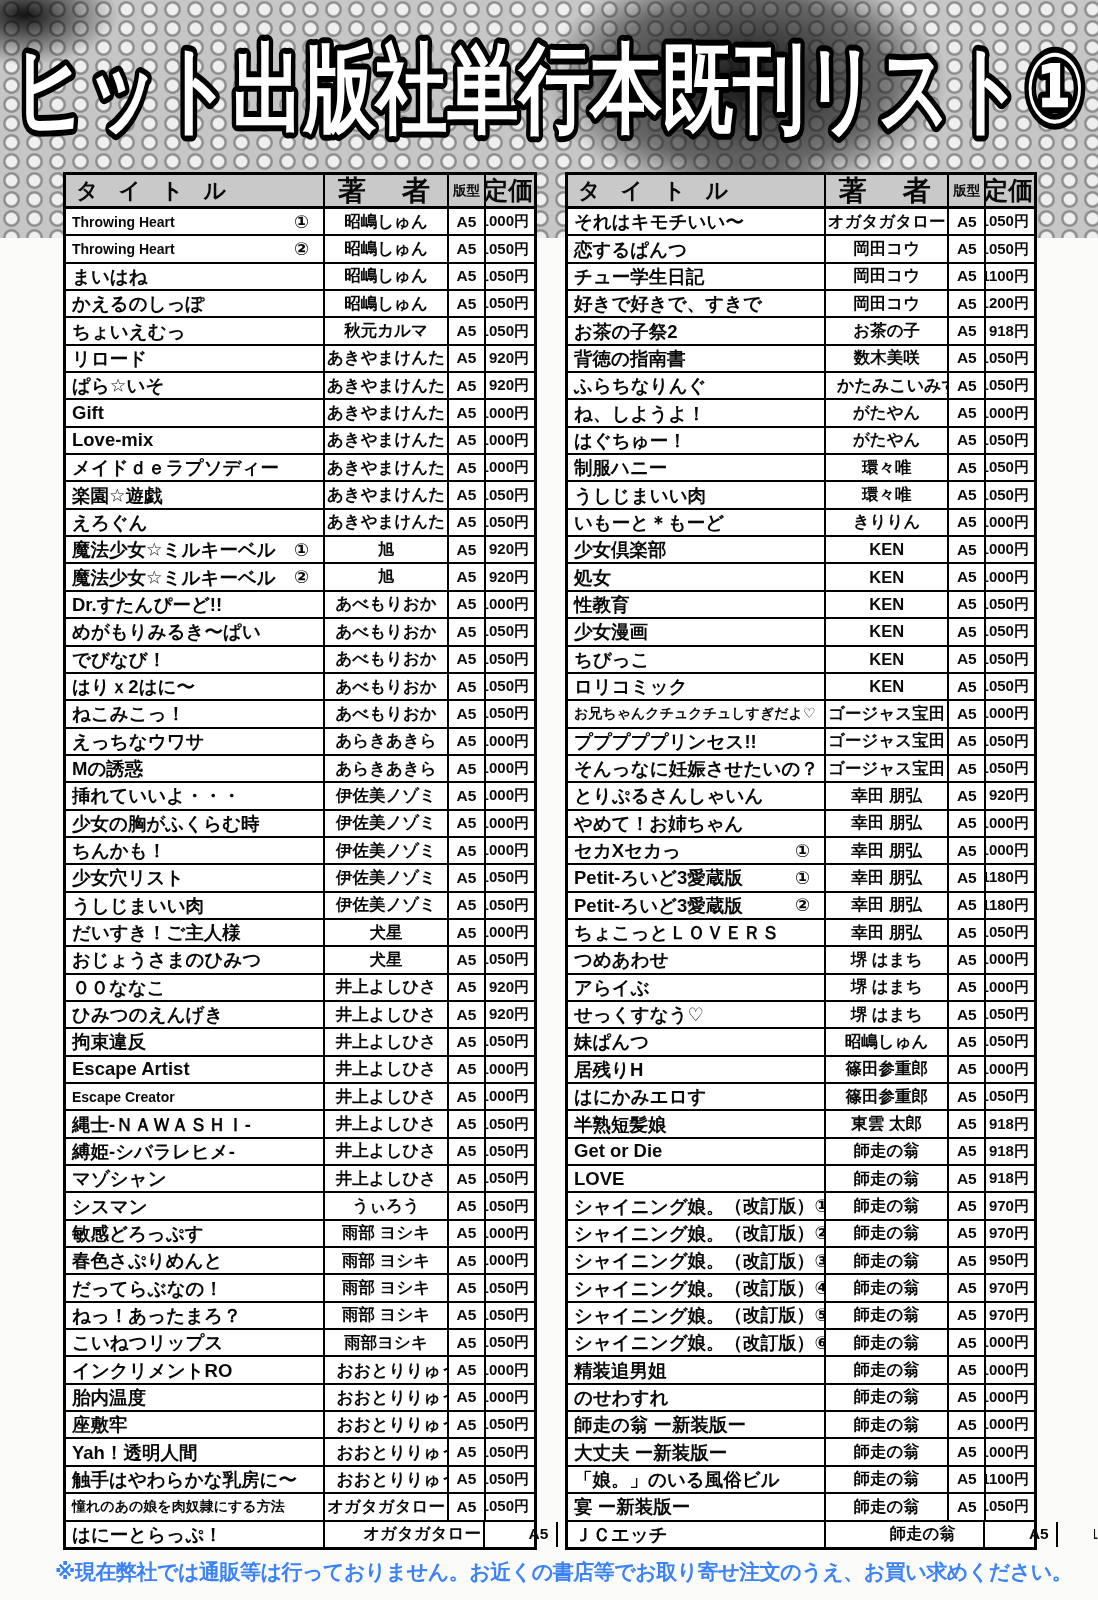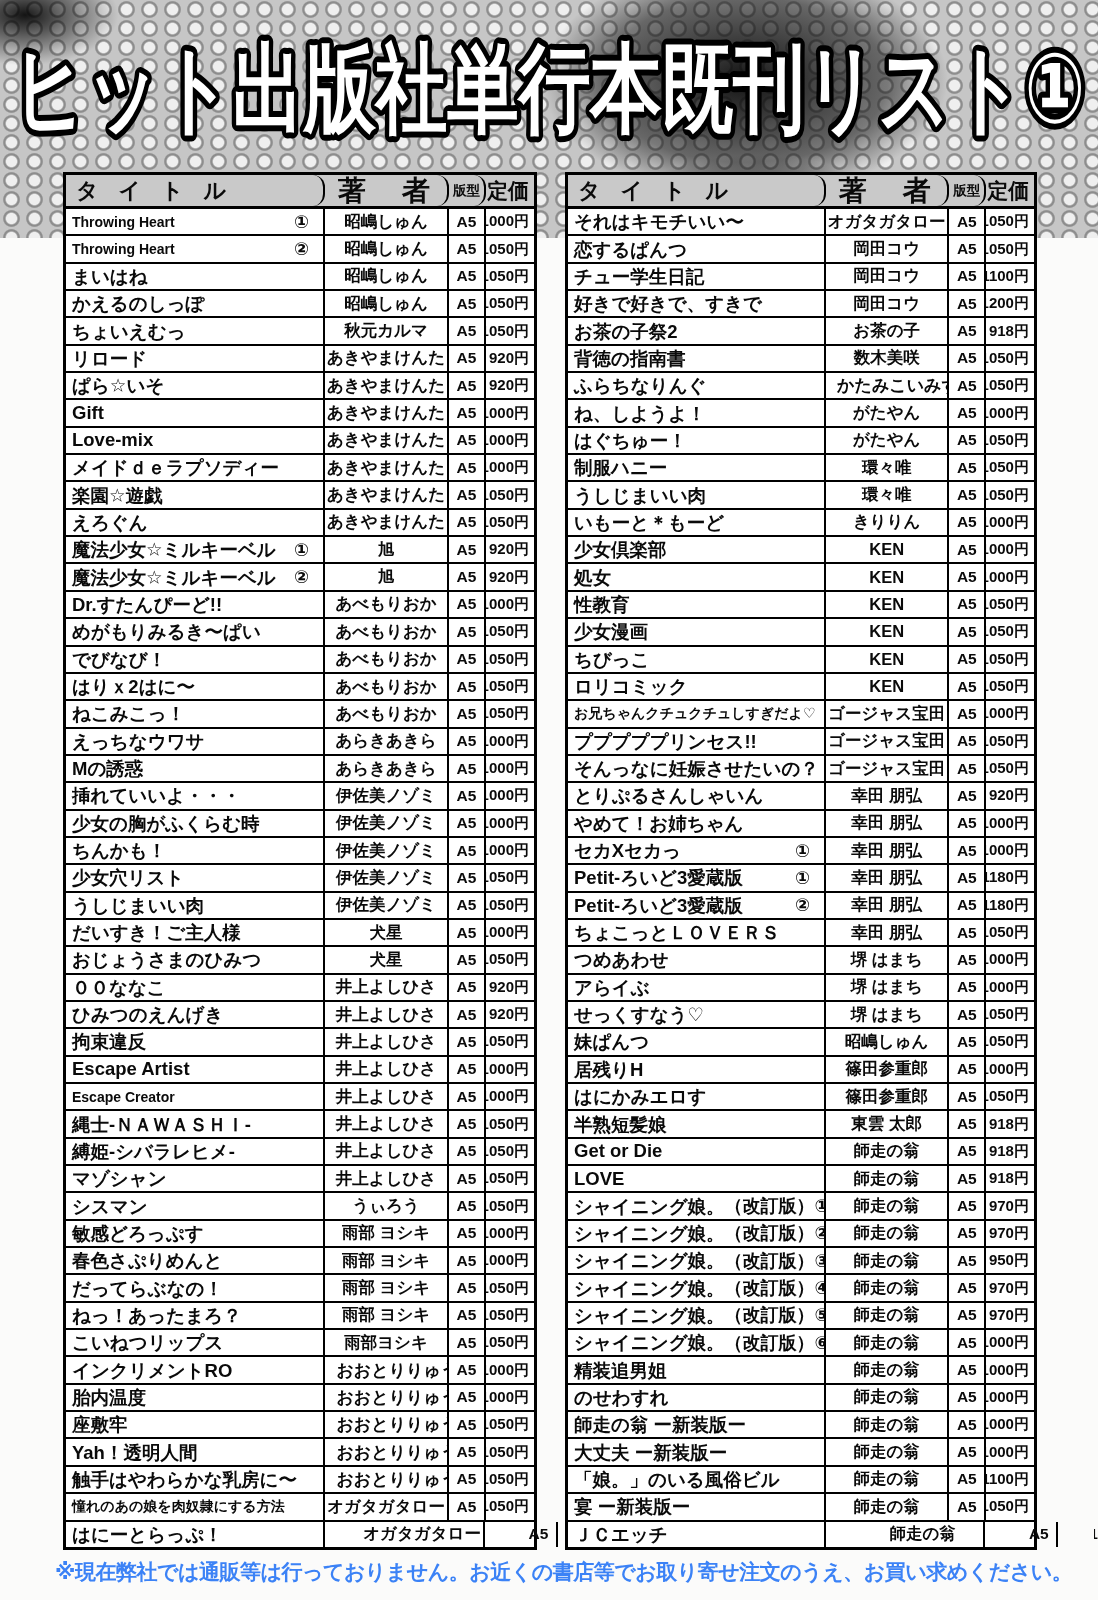--- a/index.html
+++ b/index.html
@@ -51,25 +51,25 @@
   }
   .cell:last-child{border-right:none;}
   .title-cell{padding-left:6px;font-weight:bold;font-size:18.5px;justify-content:space-between;}
   .title-cell.small-title{font-size:14px;gap:32px;}
   .title-cell .badge{margin-right:14px;font-size:18px;flex:none;}
   .author-cell{justify-content:center;font-weight:bold;font-size:16.5px;}
   .author-cell.small-author{font-size:17px;padding-left:40px;}
   .format-cell{justify-content:center;font-weight:bold;font-size:15.5px;}
   .price-cell{justify-content:flex-end;padding-right:5px;font-weight:bold;font-size:15px;}
   
-  .header-row .cell{font-weight:bold;border-radius:12px;}
+  .header-row .cell{font-weight:bold;}
   .header-row .title-cell{font-size:22px;letter-spacing:20px;padding-left:10px;}
   .header-row .author-cell{font-size:28px;letter-spacing:4px;}
   .header-row .format-cell{font-size:13.5px;letter-spacing:0;}
-  .header-row .price-cell{justify-content:center;padding-right:4px;font-size:21px;}
+  .header-row .price-cell{justify-content:center;padding-right:4px;font-size:25px;}
   
   .footer-note{
     position:absolute;left:55px;top:1558px;width:1000px;
     font-weight:bold;font-size:21px;color:#3b82f6;letter-spacing:-0.5px;
     white-space:nowrap;
   }
 </style>
 </head>
 <body>
 

